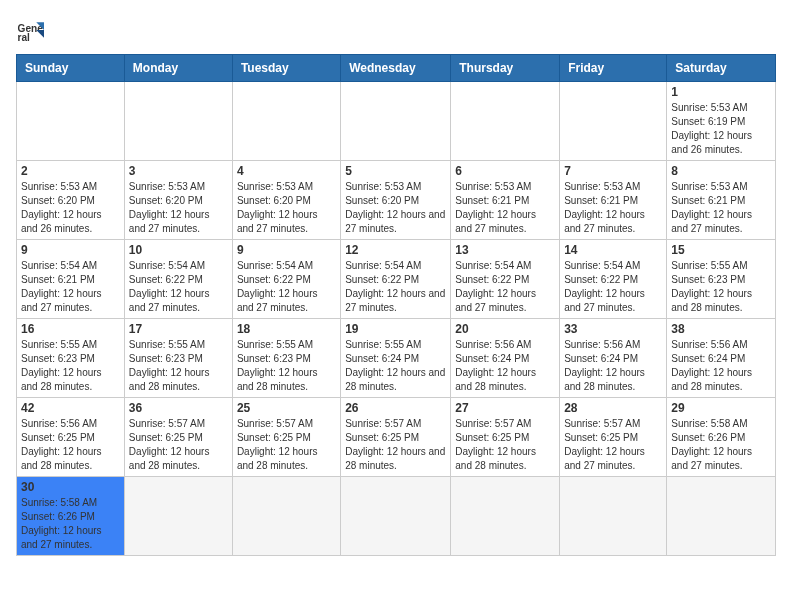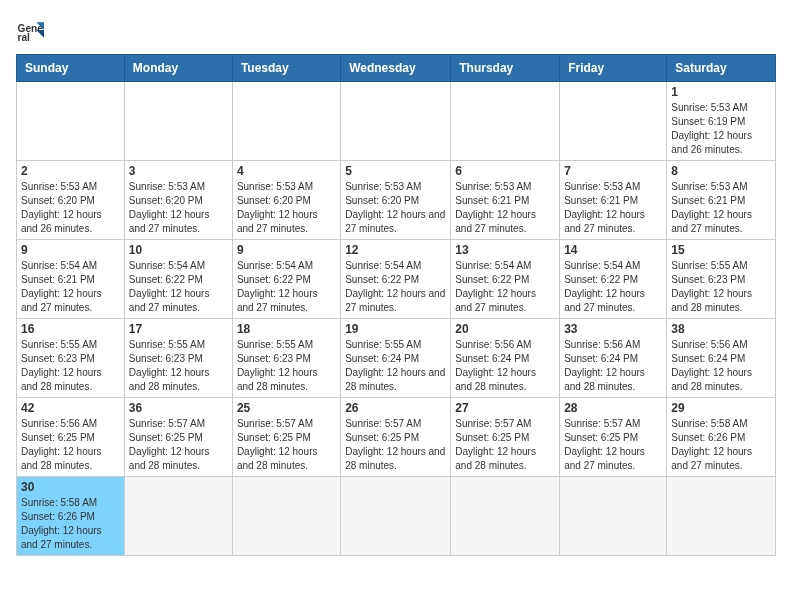--- a/index.html
+++ b/index.html
@@ -73,21 +73,21 @@
       color: #333;
       line-height: 1.4;
     }
     .empty-cell {
       background: #f5f5f5;
     }
     .last-row td {
       background: #f5f5f5;
     }
     .last-row td.has-data {
-      background: #7dd3fc;
+      background: #3b82f6;
     }
   </style>
 </head>
 <body>
 
 <div class="header-area">
   <div class="logo-area">
     <svg class="logo-icon" viewBox="0 0 36 36">
       <text x="2" y="20" font-size="13" font-weight="bold" fill="#333">Gene</text>
       <text x="2" y="32" font-size="13" font-weight="bold" fill="#333">ral</text>

